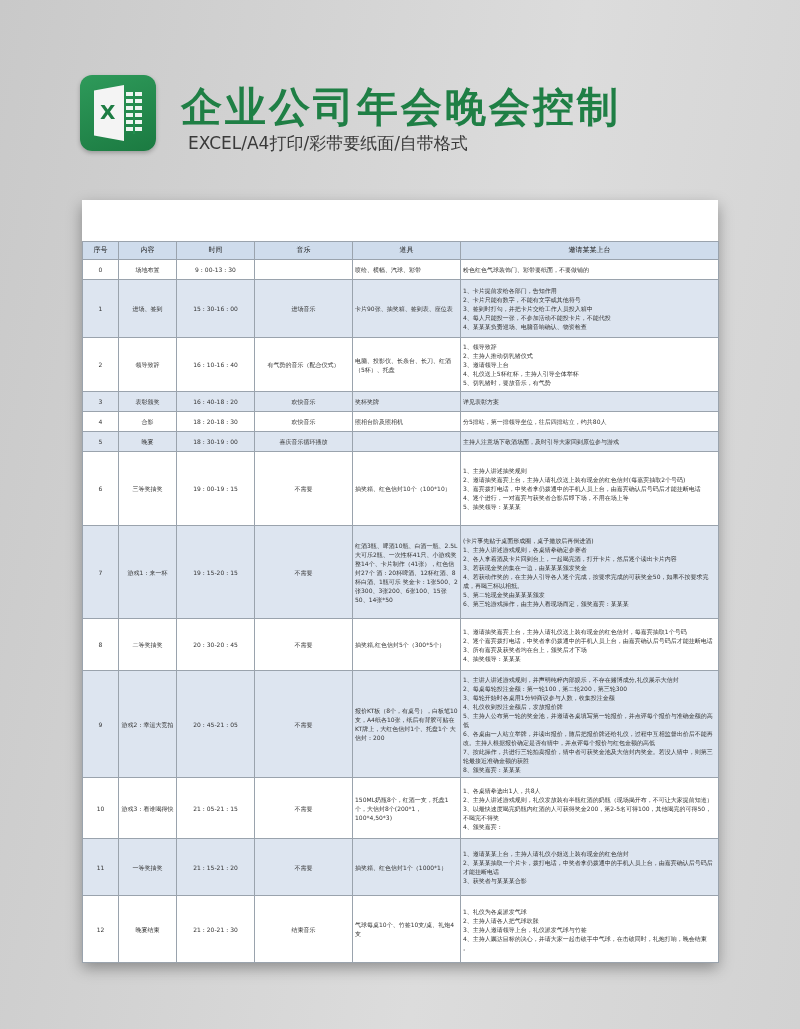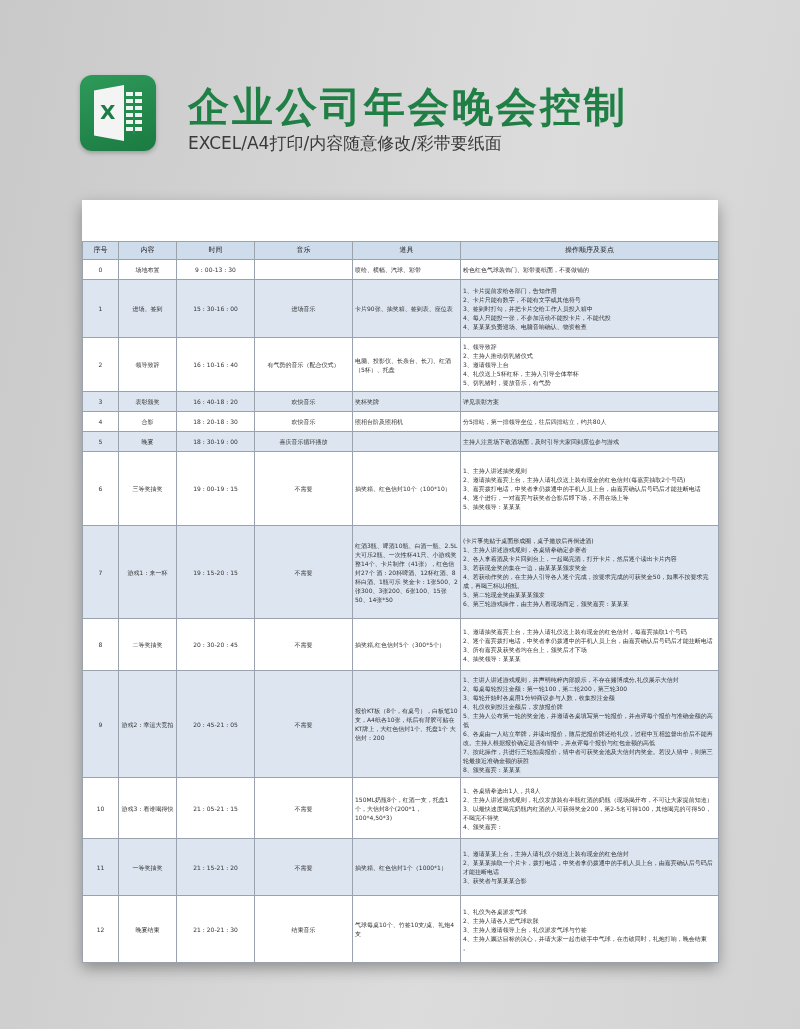--- a/index.html
+++ b/index.html
@@ -23,21 +23,21 @@
     }
     .logo .grid {
       position: absolute; left: 46px; top: 17px; width: 16px; height: 42px;
       background: repeating-linear-gradient(180deg, #ffffff 0 4px, transparent 4px 7px);
       opacity: 0.92;
     }
     .logo .grid::after {
       content: ""; position: absolute; left: 7px; top: 0; width: 2px; height: 100%; background: #229050;
     }
     .title {
-      position: absolute; left: 188px; top: 80px; font-size: 41px; font-weight: bold;
+      position: absolute; left: 181px; top: 80px; font-size: 41px; font-weight: bold;
       color: #1f7f45; letter-spacing: 3px; white-space: nowrap;
       font-family: "DejaVu Sans", sans-serif;
     }
     .subtitle {
       position: absolute; left: 188px; top: 132px; font-size: 17px; color: #3a3a3a;
       white-space: nowrap; font-family: "DejaVu Sans", sans-serif;
     }
     .sheet {
       position: absolute; left: 82px; top: 200px; width: 636px; height: 762px;
       background: #ffffff; box-shadow: 0 6px 14px rgba(0,0,0,0.35);
@@ -64,40 +64,40 @@
 </head>
 <body>
 
 <div class="logo">
   <div class="page">
       <span>X</span>
     </div>
   <div class="grid"></div>
 </div>
 <div class="title">企业公司年会晚会控制</div>
-<div class="subtitle">EXCEL/A4打印/内容随意修改/彩带要纸面</div>
+<div class="subtitle">EXCEL/A4打印/彩带要纸面/自带格式</div>
 
 <div class="sheet">
   <table>
     <colgroup>
       <col style="width:36px">
         <col style="width:58px">
         <col style="width:78px">
         <col style="width:98px">
         <col style="width:108px">
         <col style="width:258px">
     </colgroup>
     <thead>
       <tr>
         <th>序号</th>
         <th>内容</th>
         <th>时间</th>
         <th>音乐</th>
         <th>道具</th>
-        <th>操作顺序及要点</th>
+        <th>邀请某某上台</th>
       </tr>
     </thead>
     <tbody id="tbody">
         <tr style="height: 20px;">
           <td class="c">0</td>
           <td class="c">场地布置</td>
           <td class="c">9：00-13：30</td>
           <td class="c"></td>
           <td class="l">喷绘、横幅、汽球、彩带</td>
           <td class="l">

